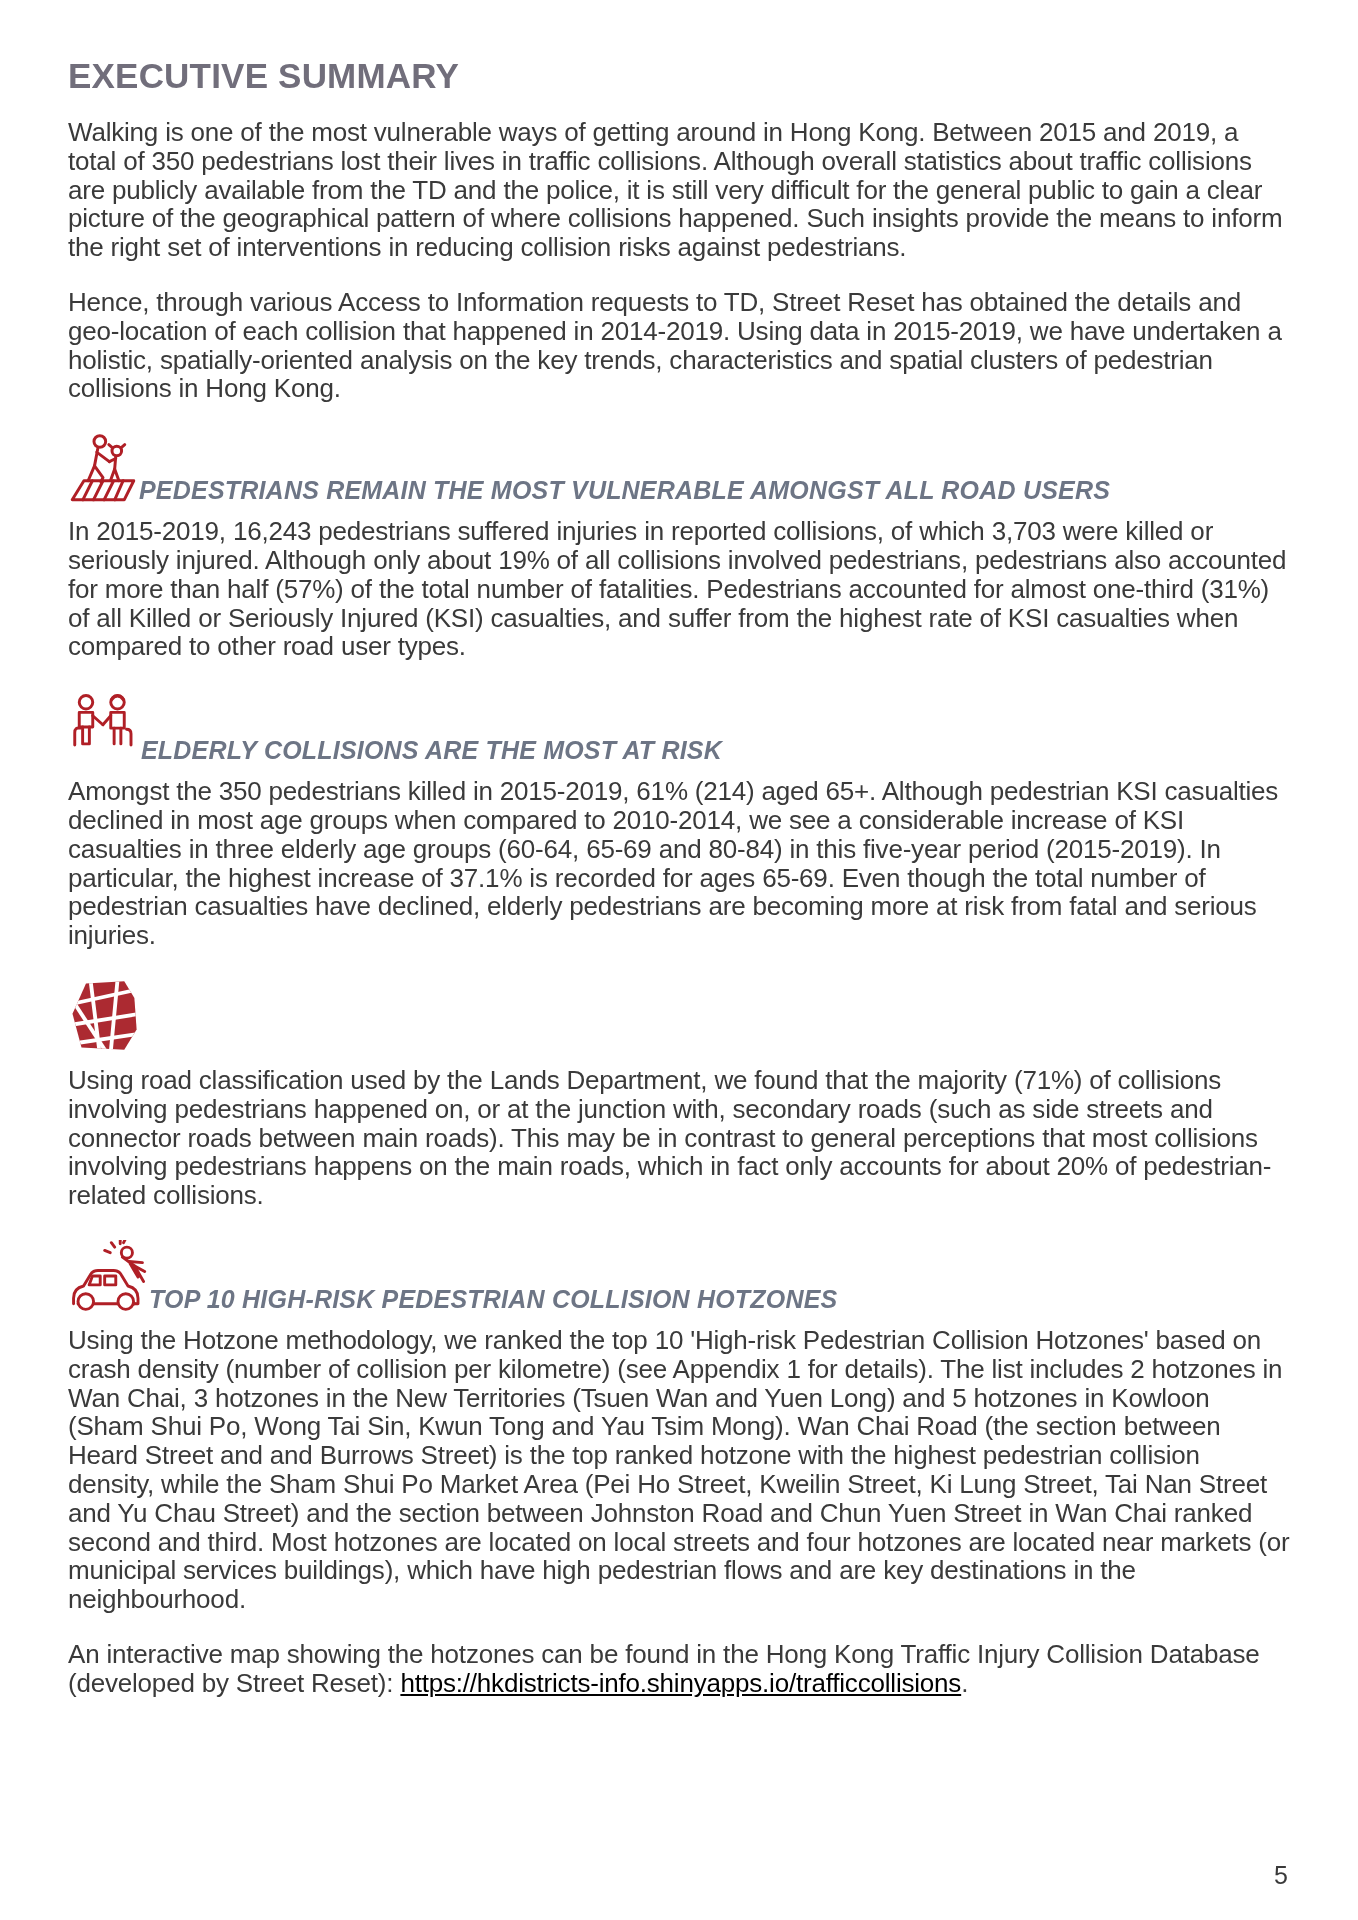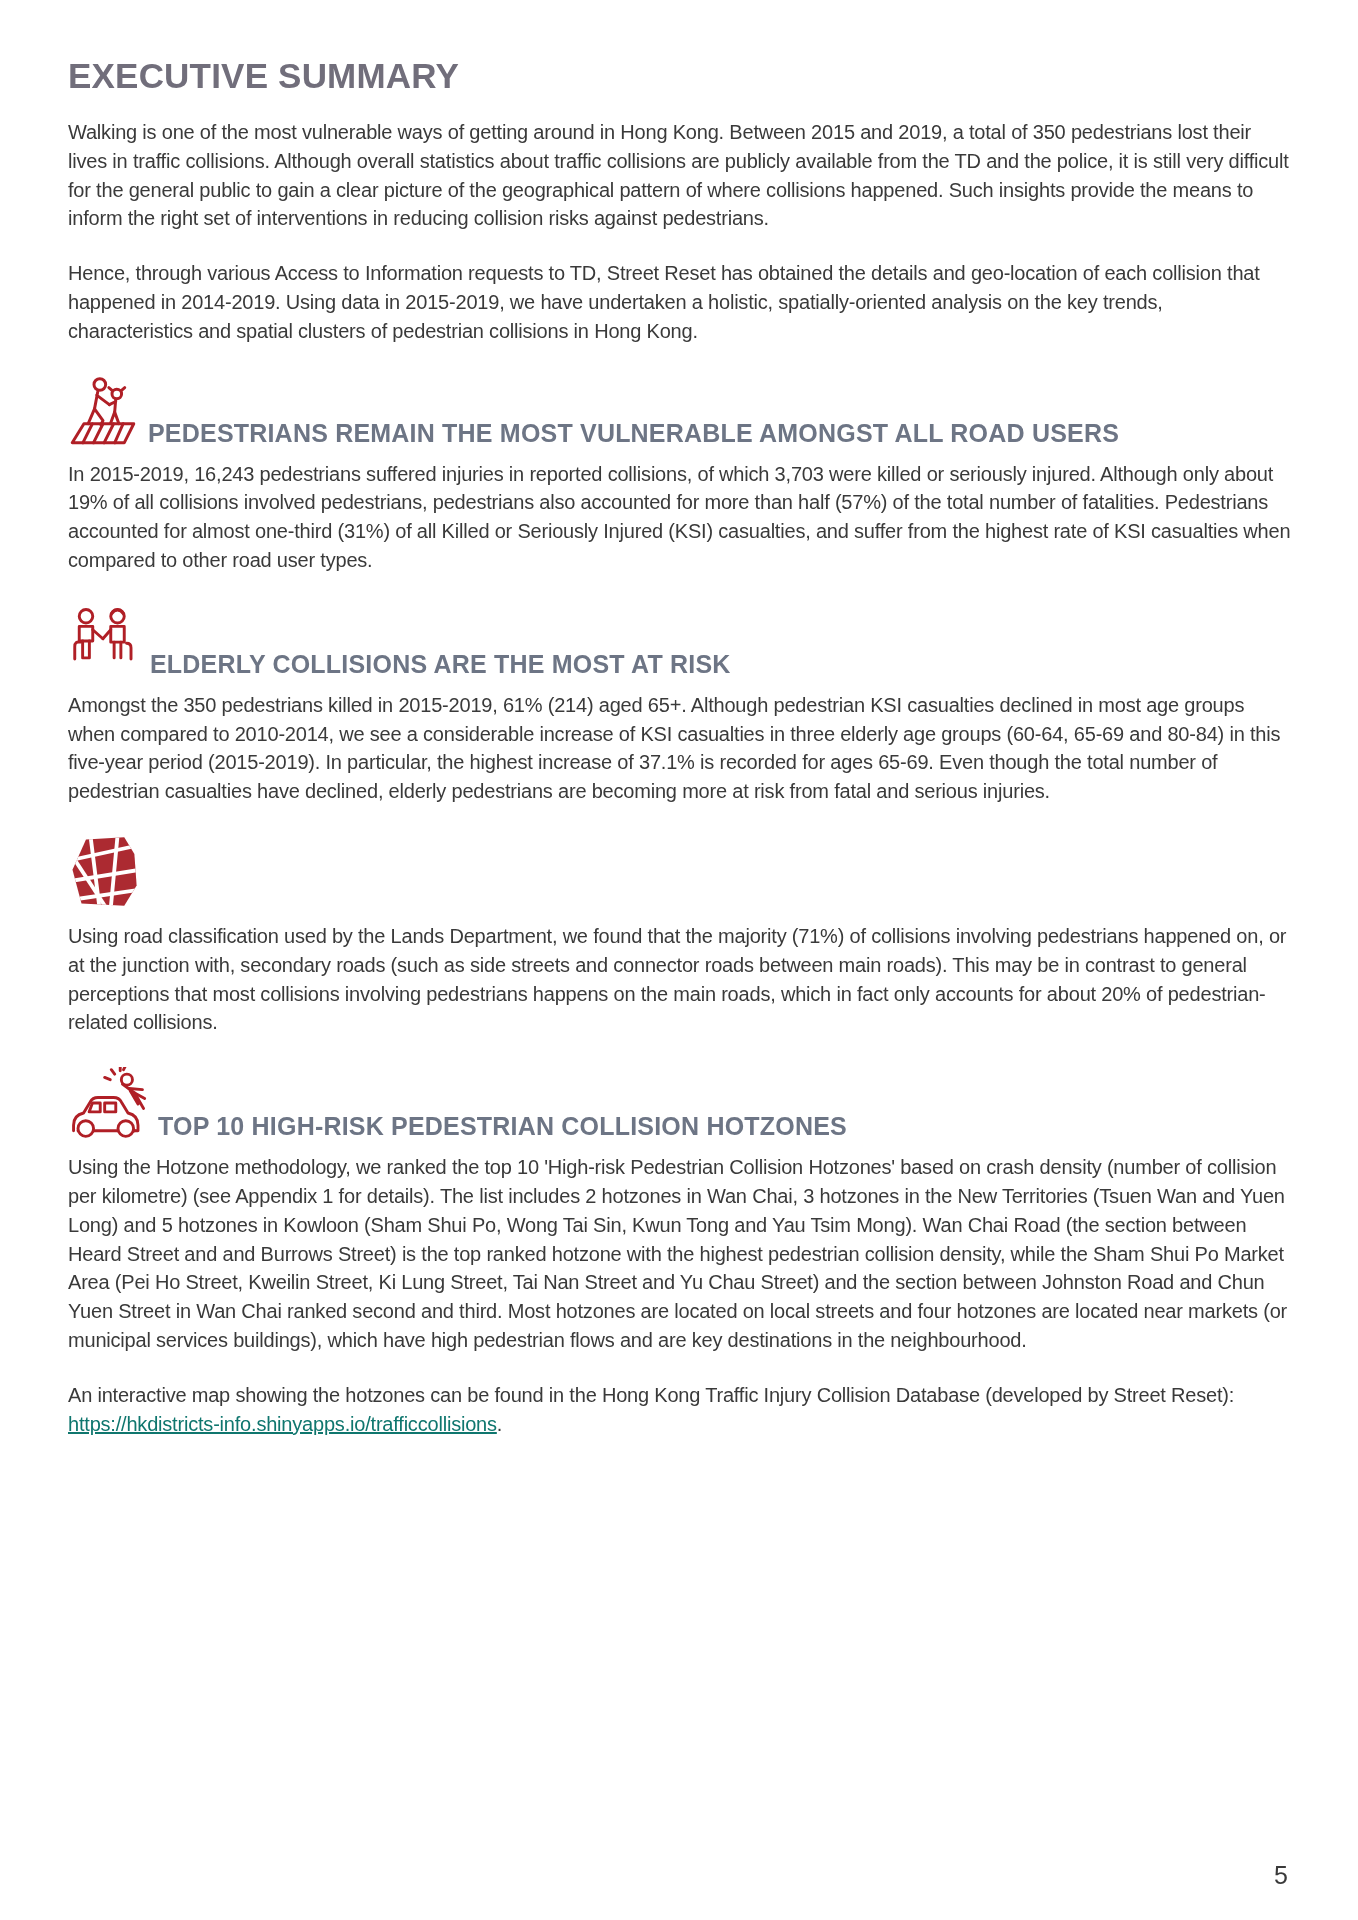--- a/index.html
+++ b/index.html
@@ -21,45 +21,46 @@
   }
   h1.doc-title {
     margin: 0 0 22px 0;
     font-size: 35px;
     font-weight: 700;
     letter-spacing: 0.2px;
     color: #716e7b;
   }
   p.body-text {
     margin: 0 0 26px 0;
-    font-size: 20px;
+    font-size: 26px;
     line-height: 28.8px;
     letter-spacing: -0.2px;
     color: #3a3a3a;
     max-width: 1224px;
   }
   .section { margin-top: 30px; }
   .section-header {
     display: flex;
     align-items: flex-end;
-    gap: 10px;
+    gap: 1px;
     margin: 0 0 10px 0;
+    font-style: italic;
   }
   .section-icon { flex: 0 0 auto; display: block; }
   .section-heading {
     margin: 0;
     font-size: 25px;
     font-weight: 700;
     letter-spacing: 0.2px;
     color: #6d7585;
     padding-bottom: 2px;
   }
   .footer-para { margin-top: 56px; }
   .doc-link {
-    color: #0f766e;
+    color: #000000;
     text-decoration: underline;
     cursor: pointer;
   }
   .page-number {
     position: absolute;
     right: 70px;
     bottom: 30px;
     font-size: 25px;
     color: #3a3a3a;
   }

